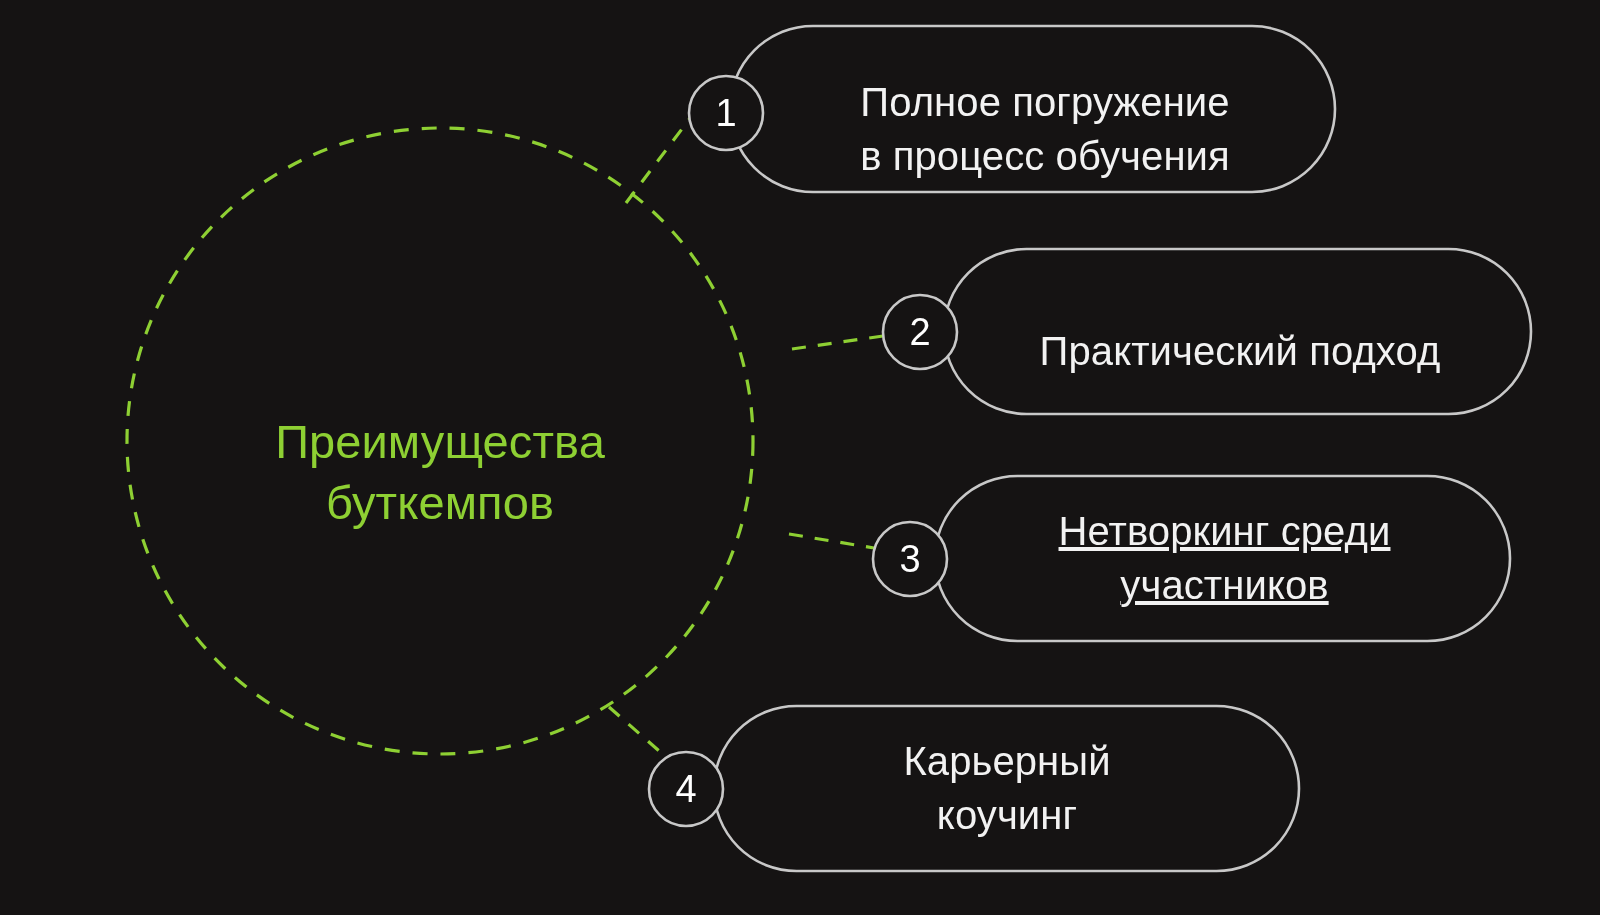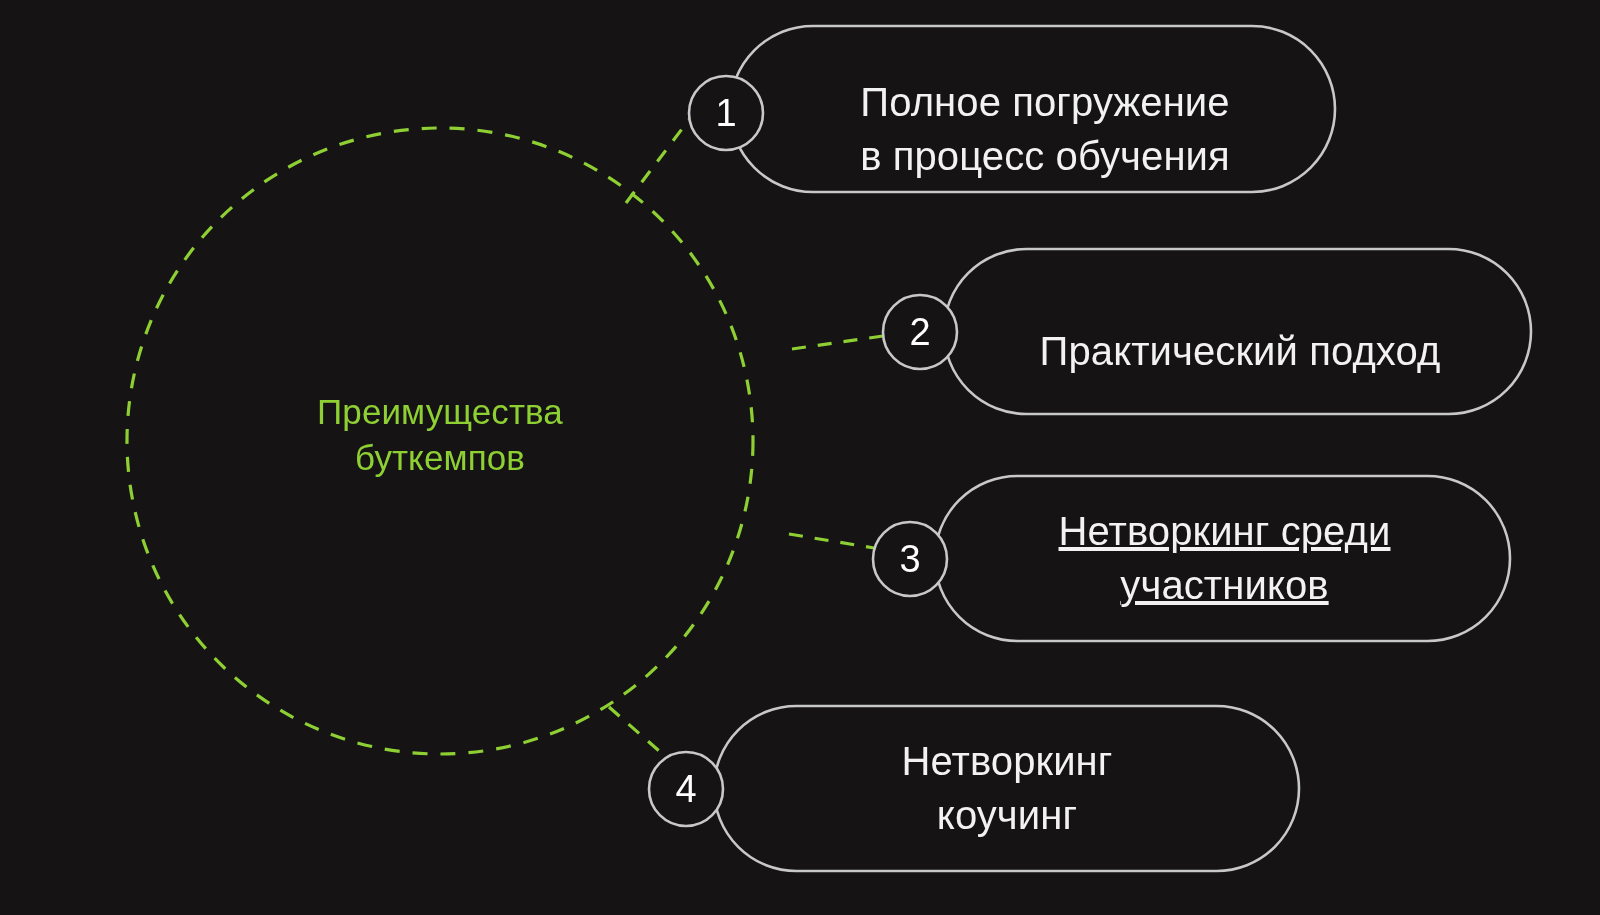--- a/index.html
+++ b/index.html
@@ -21,26 +21,27 @@
     left: 0;
     top: 0;
     width: 1600px;
     height: 915px;
     display: block;
   }
   .hub-text {
     position: absolute;
     text-align: center;
     color: #8ed033;
-    font-size: 35px;
+    font-size: 47px;
     line-height: 1.30;
     font-weight: 400;
     letter-spacing: 0.1px;
     white-space: pre-line;
     pointer-events: none;
+    margin-top: 22px;
   }
   .pill-label {
     position: absolute;
     color: #f2f2f2;
     font-size: 40px;
     line-height: 1.34;
     font-weight: 400;
     text-align: center;
     white-space: pre-line;
     letter-spacing: 0.1px;
@@ -98,17 +99,17 @@
   <div id="overlay-labels">
       <div class="badge-number" style="left: 689px; top: 76px; width: 74px; height: 74px; color: rgb(255, 255, 255);">1</div>
       <div class="pill-label" style="left: 769px; top: 26px; width: 552px; height: 208px; color: rgb(242, 242, 242);">Полное погружение
 в процесс обучения</div>
       <div class="badge-number" style="left: 883px; top: 295px; width: 74px; height: 74px; color: rgb(255, 255, 255);">2</div>
       <div class="pill-label" style="left: 963px; top: 249px; width: 554px; height: 206px; color: rgb(242, 242, 242);">Практический подход</div>
       <div class="badge-number" style="left: 873px; top: 522px; width: 74px; height: 74px; color: rgb(255, 255, 255);">3</div>
       <div class="pill-label" style="left: 953px; top: 476px; width: 543px; height: 165px; color: rgb(242, 242, 242); text-decoration: underline;">Нетворкинг среди
 участников</div>
       <div class="badge-number" style="left: 649px; top: 752px; width: 74px; height: 74px; color: rgb(255, 255, 255);">4</div>
-      <div class="pill-label" style="left: 729px; top: 706px; width: 556px; height: 165px; color: rgb(242, 242, 242);">Нетворкинг
+      <div class="pill-label" style="left: 729px; top: 706px; width: 556px; height: 165px; color: rgb(242, 242, 242);">Карьерный
 коучинг</div>
     </div>
 
 </div>
 
 </body></html>

